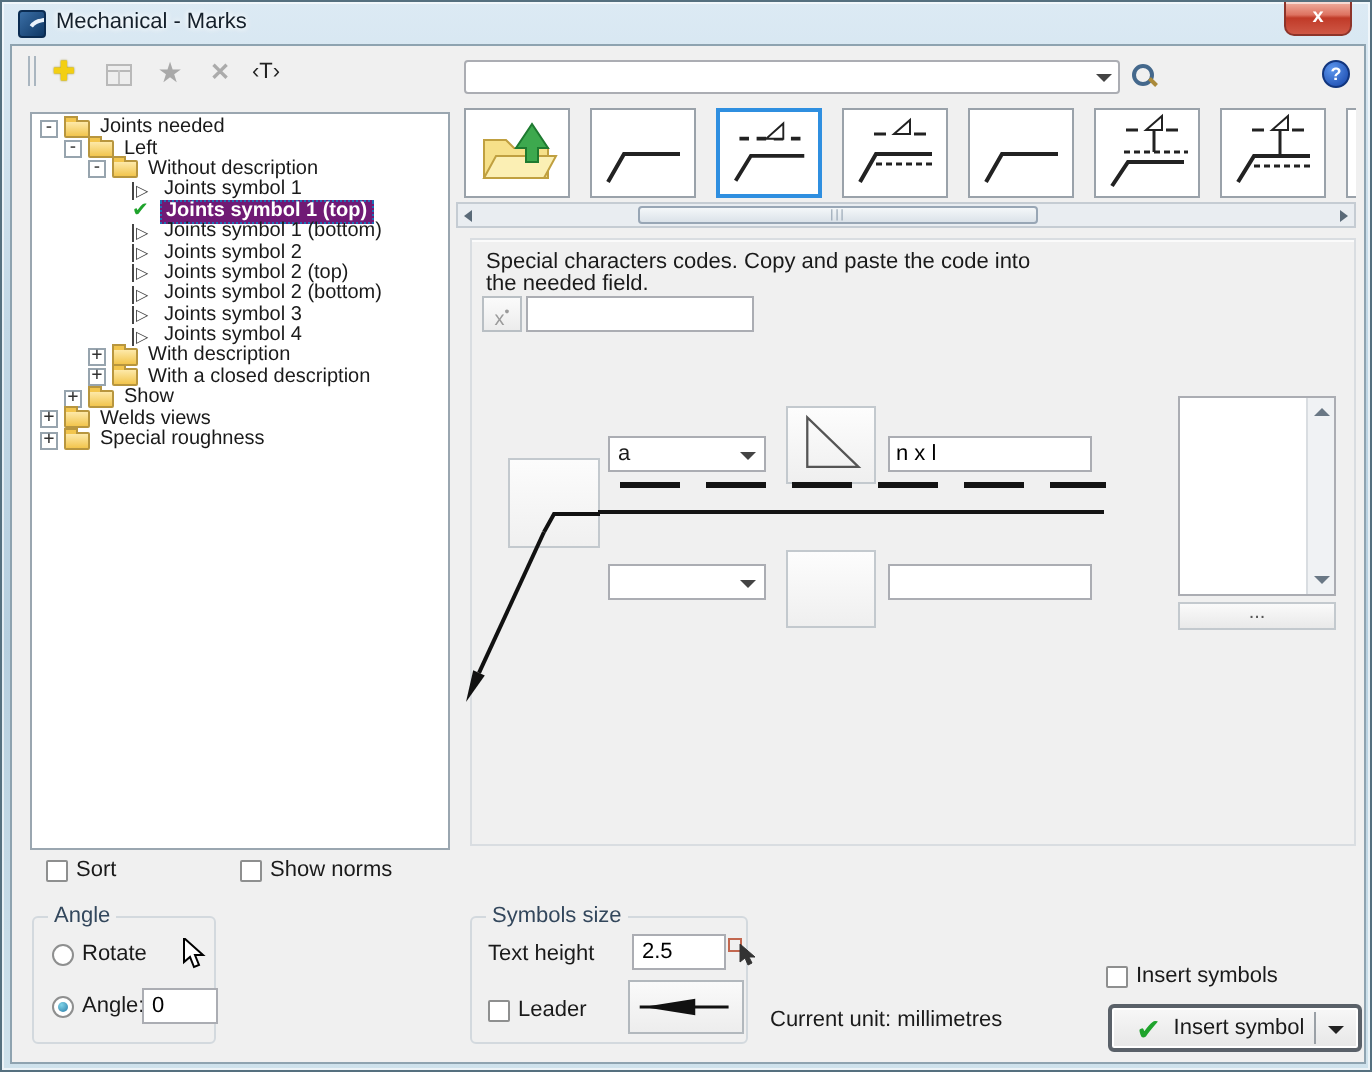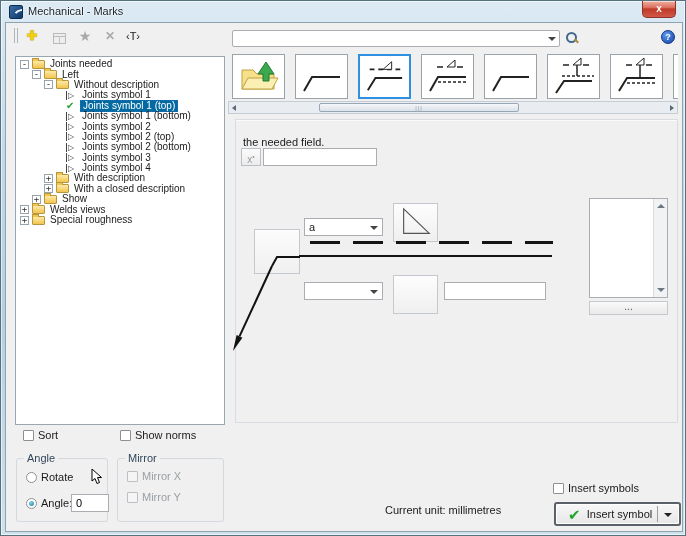--- a/index.html
+++ b/index.html
@@ -59,21 +59,21 @@
   .texp { width:9px; height:9px; flex:none; border:1px solid #97a4ae; background:#fff;
     font-size:9px; line-height:7px; text-align:center; color:#333; margin-right:3px; font-family:"DejaVu Sans Mono",monospace; }
   .tfold { width:13px; height:9px; flex:none; margin-right:3px; position:relative;
     background:linear-gradient(180deg,#fde9a9,#f2c54d); border:1px solid #b8963e; border-radius:1px; }
   .tfold::before { content:""; position:absolute; left:-1px; top:-3px; width:5px; height:2px;
     background:#f2c54d; border:1px solid #b8963e; border-bottom:none; }
   .tflag { width:12px; height:9px; flex:none; margin-right:2px; border-left:1px solid #444;
     font-size:8px; line-height:9px; color:#444; padding-left:1px; font-family:"DejaVu Sans",sans-serif; }
   .tcheck { width:12px; flex:none; margin-right:2px; color:#1fa32c; font-weight:bold; font-size:10px; line-height:10px; font-family:"DejaVu Sans",sans-serif; }
   .tlabel { padding:0 2px; }
-  .tsel { background:#0369a1; color:#fff; font-weight:normal; border:1px dotted #1d6fb5; }
+  .tsel { background:#701a75; color:#fff; font-weight:bold; border:1px dotted #1d6fb5; }
   .p0{padding-left:4px;} .p1{padding-left:16px;} .p2{padding-left:28px;} .p3{padding-left:50px;}
 
   
   .thumbs { position:absolute; left:226px; top:31px; width:446px; height:46px; display:flex; gap:10px; overflow:hidden; }
   .thumb { flex:none; width:53px; height:45px; background:#fff; border:1px solid #9aa2aa; }
   .thumb.sel { border:2px solid #2f8fe0; }
   .thumb svg { display:block; width:100%; height:100%; }
   .hscroll { position:absolute; left:222px; top:78px; width:450px; height:13px;
     background:#e9edf1; border:1px solid #c5ccd3; }
   .hs-arrow { position:absolute; top:3px; width:0; height:0; border-top:3.5px solid transparent; border-bottom:3.5px solid transparent; }
@@ -297,36 +297,40 @@
       </div>
       <div class="thumb"></div>
     </div>
     <div class="hscroll">
       <div class="hs-arrow hs-left"></div>
       <div class="hs-arrow hs-right"></div>
       <div class="hs-thumb">|||</div>
     </div>
 
     <div class="panel">
+      <div class="hint1">Special characters codes. Copy and paste the code into</div>
       <div class="hint2">the needed field.</div>
       <div class="codebtn"><span>x</span><sup>•</sup></div>
       <div class="field" style="left:27px; top:28px; width:114px;">
         <input value="" style="">
       </div>
 
       <div class="elbowbox"></div>
 
       <div class="combo" style="left:68px; top:98px; width:79px;">
         <span class="val">a</span>
         <span class="arr"></span>
       </div>
       <div class="symbtn" style="left:157px; top:83px;">
         <svg viewBox="0 0 45 39" style="display:block;width:100%;height:100%;">
           <path d="M10,5 V31 H37 Z" fill="none" stroke="#555" stroke-width="1.2"></path>
         </svg>
+      </div>
+      <div class="field" style="left:208px; top:98px; width:102px;">
+        <input value="n x l" style="">
       </div>
 
       <div class="dashline"></div>
       <div class="solidline"></div>
 
       <div class="combo" style="left:68px; top:162px; width:79px;">
         <span class="val"></span>
         <span class="arr"></span>
       </div>
       <div class="symbtn" style="left:157px; top:155px;"></div>
@@ -361,28 +365,42 @@
       <span class="radio on" style="left:9px; top:39px;"></span>
       <span class="lbl" style="left:24px; top:38px;">Angle:</span>
       <span class="smallfield" style="left:54px; top:35px; width:38px;">
         <input value="0" style="">
       </span>
       <svg class="cursor-svg" style="left:74px; top:10px; width:12px; height:16px;">
         <polygon points="1,0 1,12 4,9.5 6,14.5 8.5,13.5 6.5,8.5 10.5,8.5" fill="#fff" stroke="#000" stroke-width="1"></polygon>
       </svg>
     </div>
 
-    <div class="group" style="left:111px; width:107px;">
-      <span class="gtitle">Mirror</span>
-      <span class="cb dis" style="left:9px; top:12px;"></span>
-      <span class="lbl dis" style="left:24px; top:11px;">Mirror X</span>
-      <span class="cb dis" style="left:9px; top:33px;"></span>
-      <span class="lbl dis" style="left:24px; top:32px;">Mirror Y</span>
-    </div>
-
+
+    <div class="group" style="left:229px; width:139px;">
+      <span class="gtitle">Symbols size</span>
+      <span class="lbl" style="left:8px; top:12px;">Text height</span>
+      <span class="smallfield" style="left:80px; top:8px; width:47px;">
+        <input value="2.5" style="">
+      </span>
+      <span class="pick" style="left:128px; top:9px;">
+        <span class="sq"></span>
+        <svg style="position:absolute; left:5px; top:4px; width:10px; height:12px;">
+          <polygon points="1,0 1,9 3.5,7 5,10.5 7,9.5 5.5,6.5 8.5,6.5" fill="#333" stroke="#333" stroke-width="0.5"></polygon>
+        </svg>
+      </span>
+      <span class="cb" style="left:8px; top:41px;"></span>
+      <span class="lbl" style="left:23px; top:40px;">Leader</span>
+      <span class="arrowbtn" style="left:78px; top:31px;">
+        <svg viewBox="0 0 58 27" style="display:block;width:100%;height:100%;">
+          <path d="M4,13.5 H52" stroke="#111" stroke-width="1.5"></path>
+          <polygon points="6,13.5 34,9 34,18" fill="#111"></polygon>
+        </svg>
+      </span>
+    </div>
 
     <span class="footer-unit">Current unit: millimetres</span>
     <span class="cb" style="left:547px; top:460px;"></span>
     <span class="lbl" style="left:562px; top:459px;">Insert symbols</span>
 
     <div class="insert-btn">
       <span class="chk">✔</span>
       <span class="txt">Insert symbol</span>
       <span class="sep"></span>
       <span class="arr"></span>

